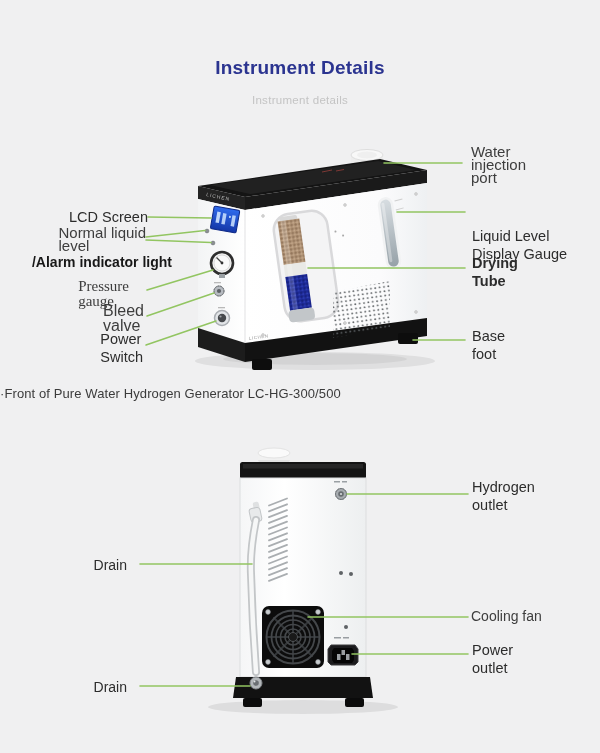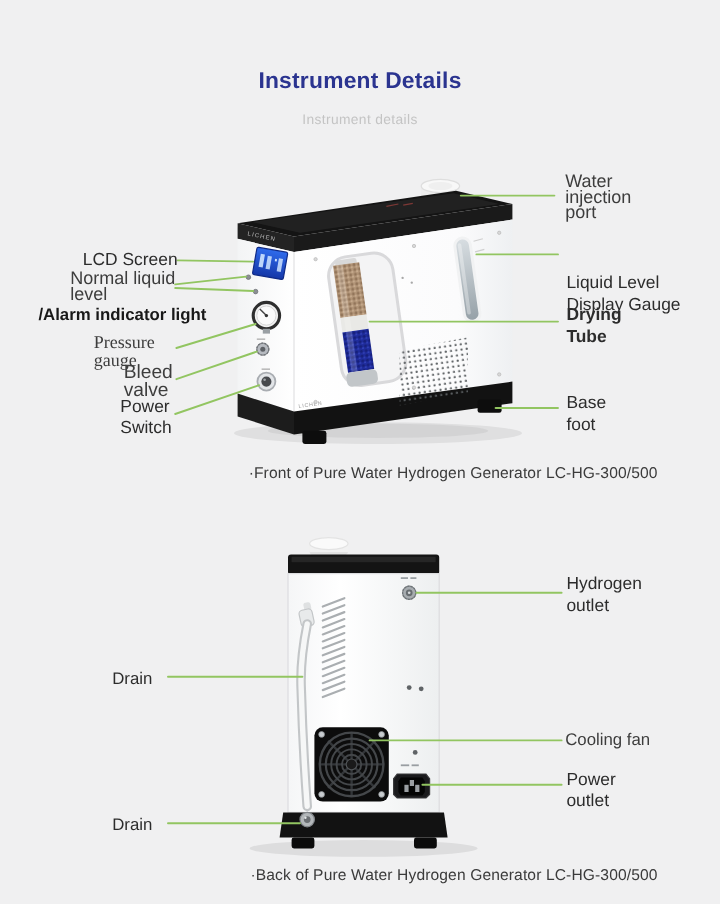--- a/index.html
+++ b/index.html
@@ -28,21 +28,21 @@
     position:absolute;
     white-space:pre-line;
     color:#2d2d2d;
     line-height:1.22;
   }
   .lbl.big{font-size:14.5px;font-weight:500;line-height:18px;color:#2c2c2c;}
   .lbl.small{font-size:15px;font-weight:400;line-height:13px;color:#3d3d3d;}
   .lbl.bold{font-size:14px;font-weight:700;color:#181818;}
   .lbl.right{text-align:left;}
   .caption{
-    position:absolute;left:0;width:548px;text-align:right;
+    position:absolute;left:0;width:548px;text-align:left;
     font-size:13px;color:#3b3b3b;letter-spacing:.1px;
   }
 </style>
 </head>
 <body>
 
 <div class="hdr">
   <div class="title">Instrument Details</div>
   <div class="subtitle">Instrument details</div>
 </div>
@@ -318,14 +318,13 @@
     </g>
   </svg>
 
   <div class="lbl big" style="left:472px;top:38px;">Hydrogen
 outlet</div>
   <div class="lbl big right" style="right:473px;top:116px;font-size:14px;">Drain</div>
   <div class="lbl small" style="left:471px;top:170px;font-size:14px;">Cooling fan</div>
   <div class="lbl big" style="left:472px;top:201px;">Power
 outlet</div>
   <div class="lbl big right" style="right:473px;top:238px;font-size:14px;">Drain</div>
-  <div class="caption" style="top:281px;">·Back of Pure Water Hydrogen Generator LC-HG-300/500</div>
 </div>
 
 </body></html>

